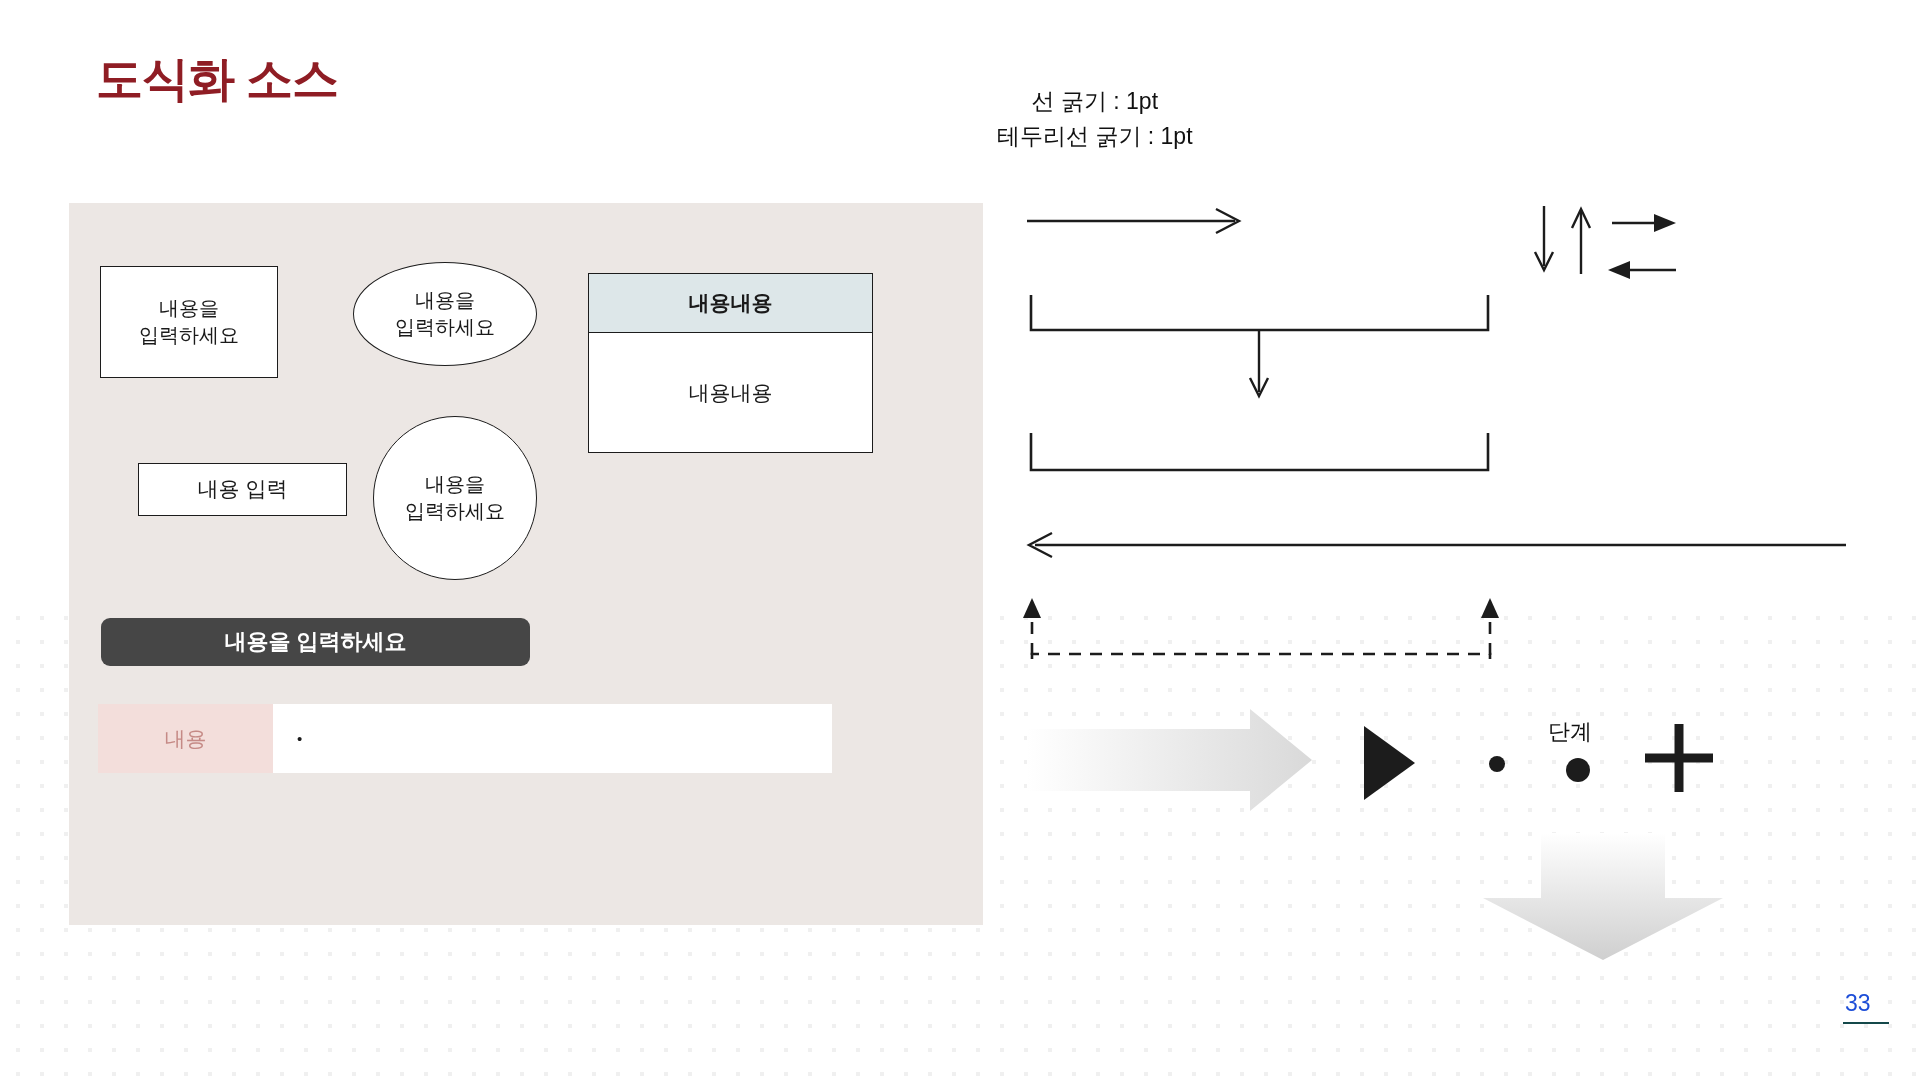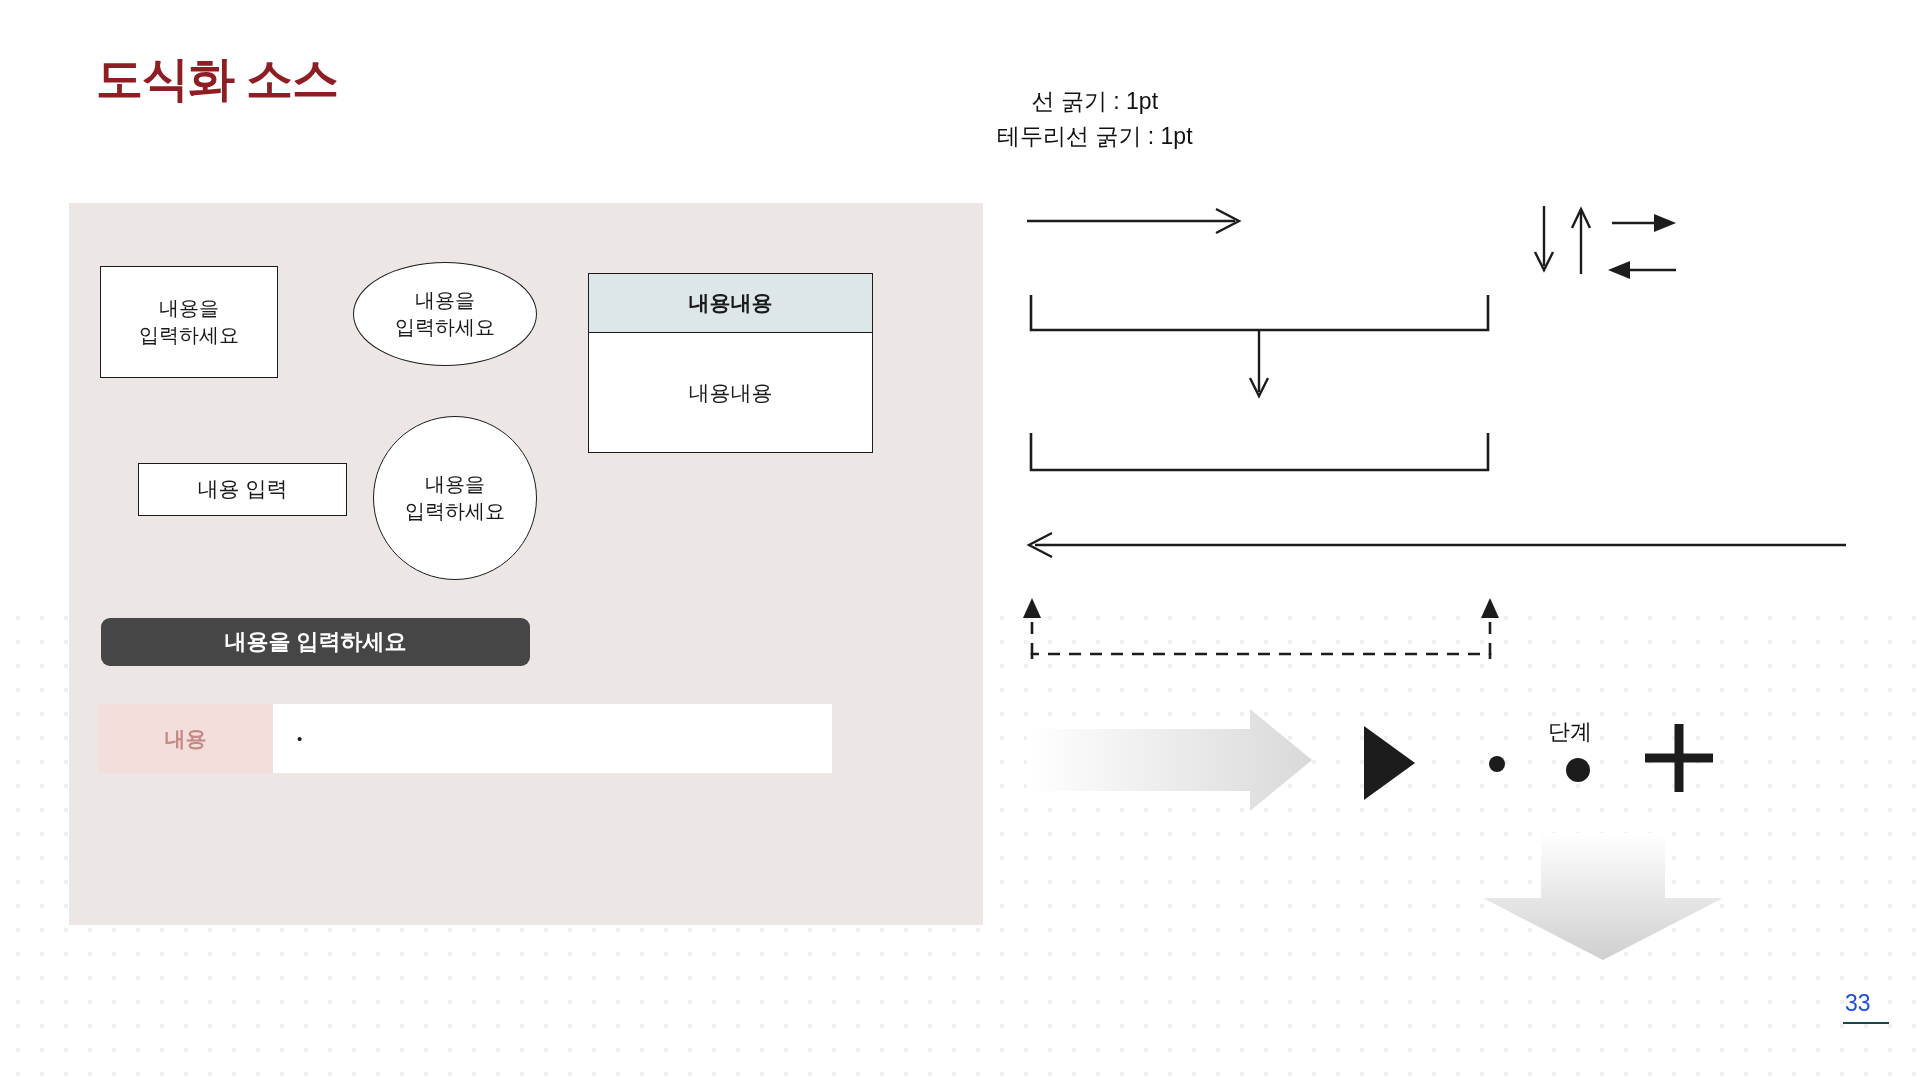--- a/index.html
+++ b/index.html
@@ -79,21 +79,21 @@
     font-size: 22px; font-weight: bold; color: #ffffff;
   }
 
   #label-row {
     position: absolute; left: 98px; top: 704px; width: 734px; height: 69px;
     display: flex;
   }
   #label-cell {
     width: 175px; background: #f3dedb;
     display: flex; align-items: center; justify-content: center;
-    font-size: 21px; color: #c58a86; font-weight: bold;
+    font-size: 21px; color: #c58a86; font-weight: normal;
   }
   #label-content {
     flex: 1; background: #ffffff; display: flex; align-items: center;
     padding-left: 24px; font-size: 21px; color: #1a1a1a;
   }
   #label-bullet { margin-right: 14px; font-size: 15px; color: #1a1a1a; }
 
   
   #line-notes {
     position: absolute; left: 997px; top: 84px;

